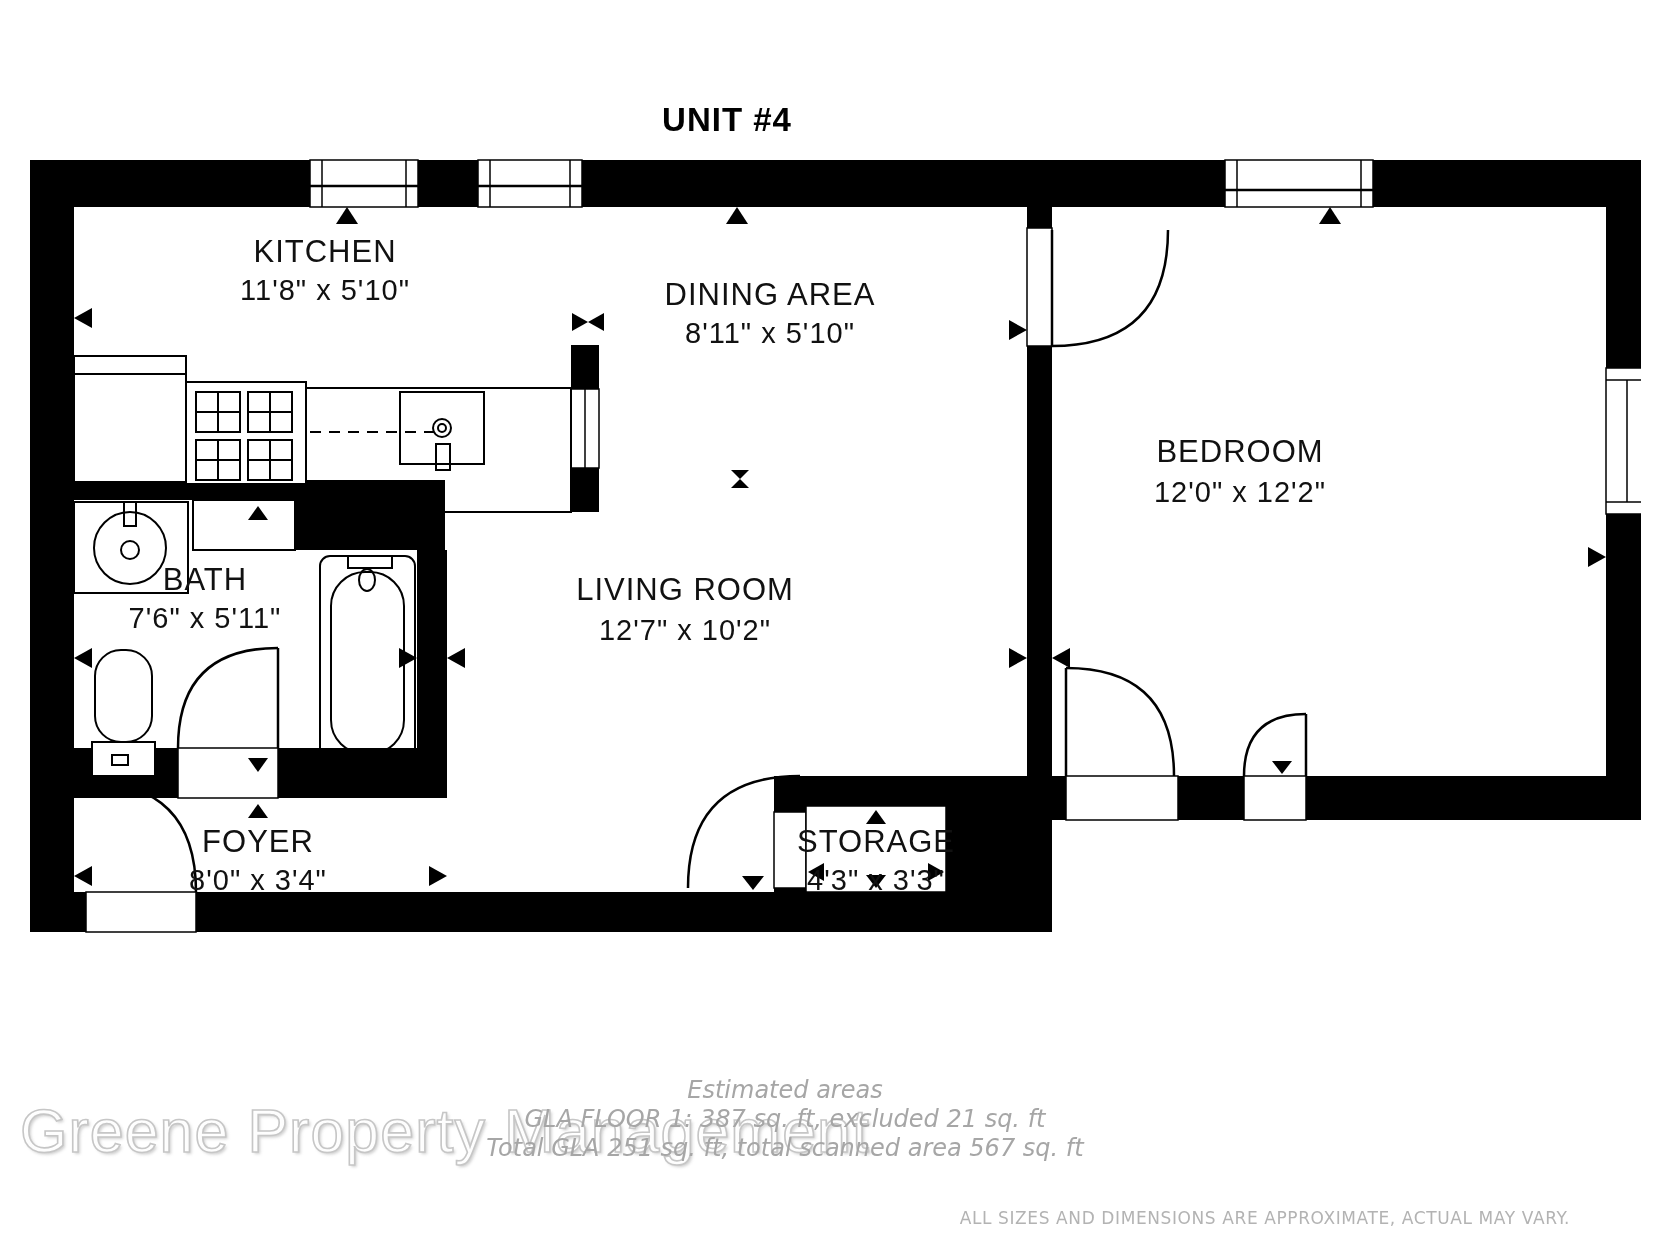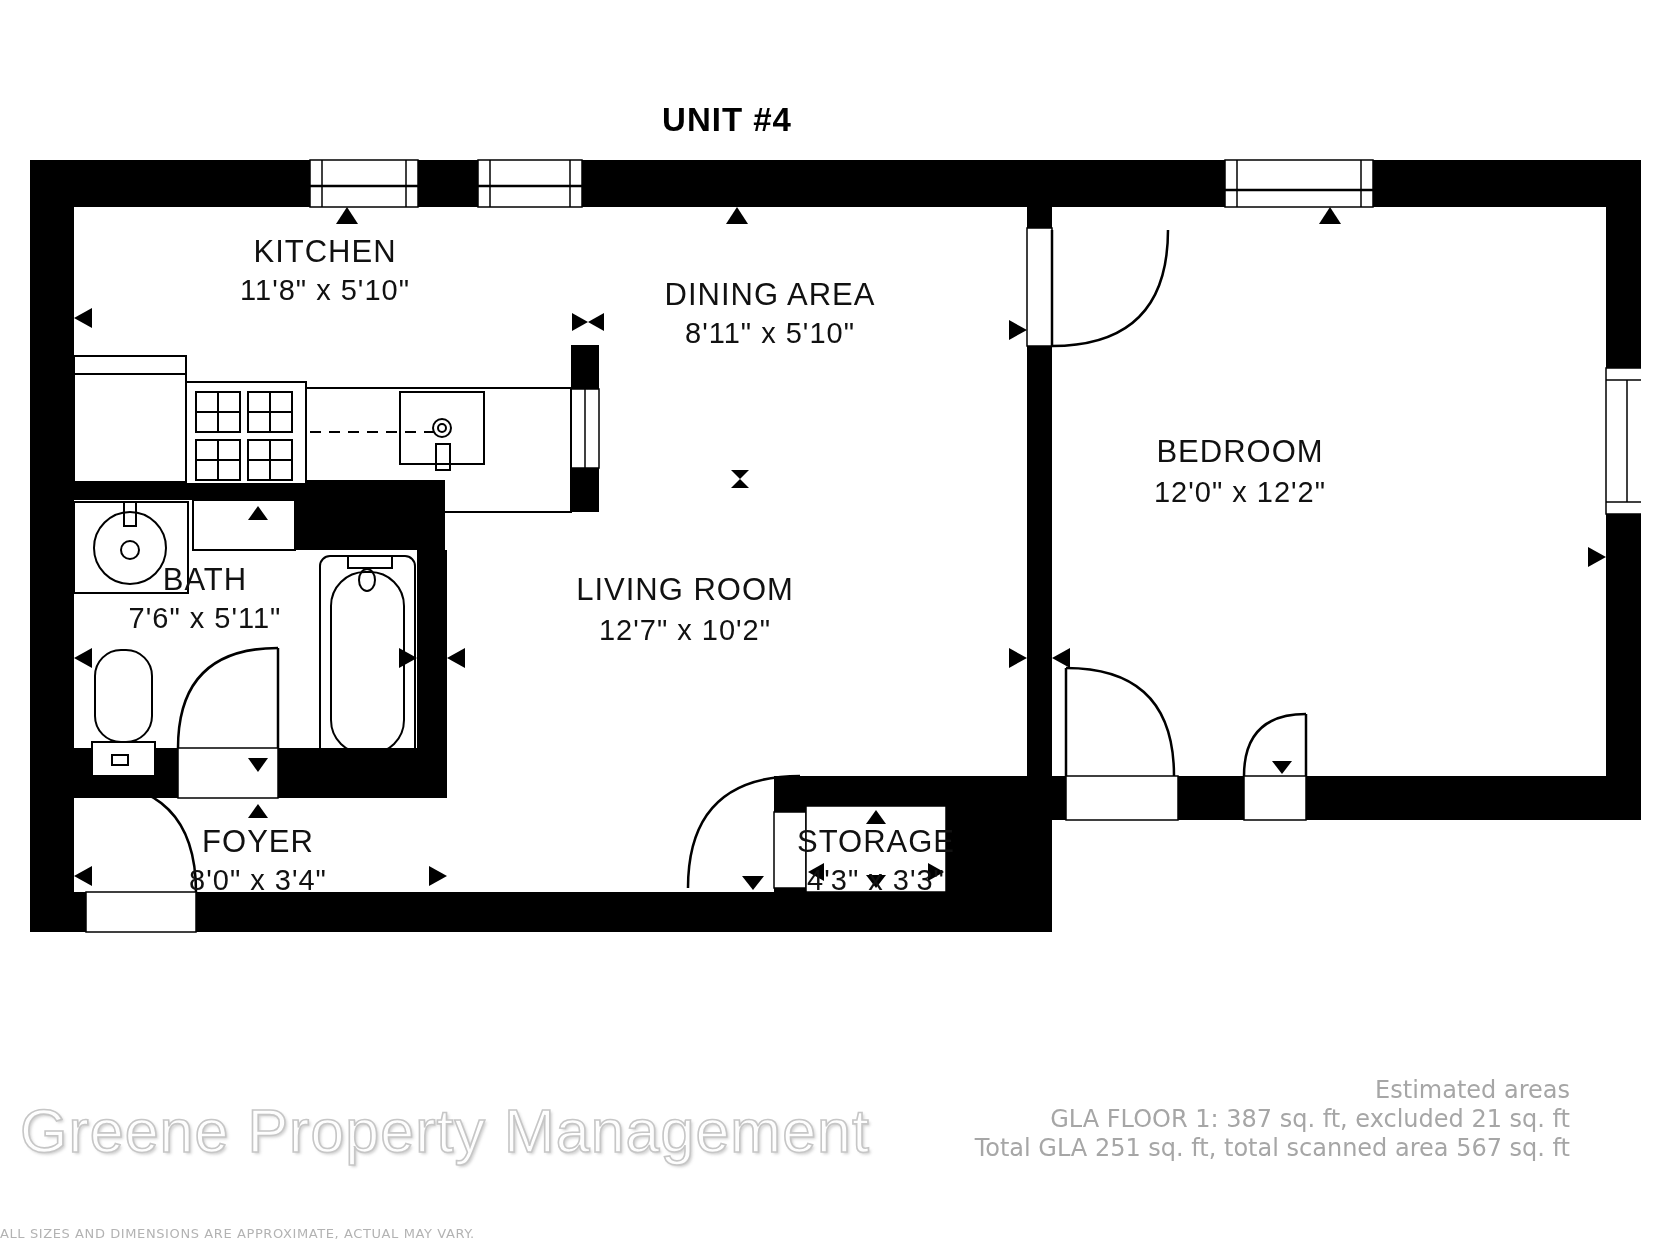--- a/index.html
+++ b/index.html
@@ -7,24 +7,24 @@
          font-family:"Liberation Sans",sans-serif;}
   #plan-svg{position:absolute;left:0;top:0;width:1680px;height:1260px;}
   .room-name{font-family:"Liberation Sans",sans-serif;font-size:31px;fill:#111;letter-spacing:1px;}
   .room-dims{font-family:"Liberation Sans",sans-serif;font-size:29px;fill:#111;letter-spacing:1px;}
   .plan-title{font-family:"Liberation Sans",sans-serif;font-size:33px;fill:#000;letter-spacing:1px;font-weight:bold;}
   .fix{fill:#fff;stroke:#000;stroke-width:2;}
   .fixthin{fill:none;stroke:#000;stroke-width:2;}
   .doorarc{fill:none;stroke:#000;stroke-width:2.5;}
   .opening{fill:#fff;stroke:#000;stroke-width:1.5;}
   .arrow{fill:#000;stroke:none;}
-  #footer-block{position:absolute;left:0;top:1076px;width:1570px;text-align:right;z-index:3;
-    font-family:"DejaVu Sans",sans-serif;color:#a6a6a6;font-size:24px;line-height:29px;}
-  #disclaimer{position:absolute;left:0;top:1208px;width:1570px;text-align:left;z-index:3;
-    font-family:"DejaVu Sans",sans-serif;color:#b3b3b3;font-size:13px;letter-spacing:.6px;margin-top:18px;}
+  #footer-block{position:absolute;left:0;top:1076px;width:1570px;text-align:center;z-index:3;
+    font-family:"DejaVu Sans",sans-serif;color:#a6a6a6;font-size:24px;line-height:29px;font-style:italic;}
+  #disclaimer{position:absolute;left:0;top:1208px;width:1570px;text-align:right;z-index:3;
+    font-family:"DejaVu Sans",sans-serif;color:#b3b3b3;font-size:17px;letter-spacing:.6px;}
   #watermark{position:absolute;left:20px;top:1096px;z-index:2;
     font-family:"Liberation Sans",sans-serif;font-size:61px;letter-spacing:1px;
     color:rgba(255,255,255,.94);-webkit-text-stroke:1.6px #c6c6c6;
     text-shadow:2px 2px 3px rgba(150,150,150,.45);white-space:nowrap;}
 </style>
 </head>
 <body>
 
 <div id="stage">
 

